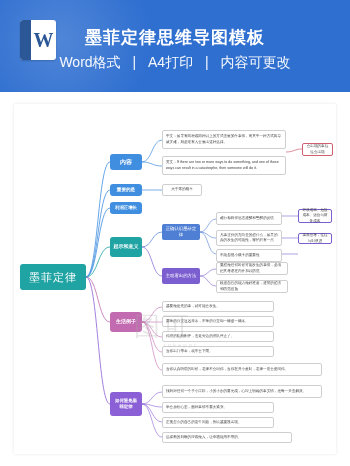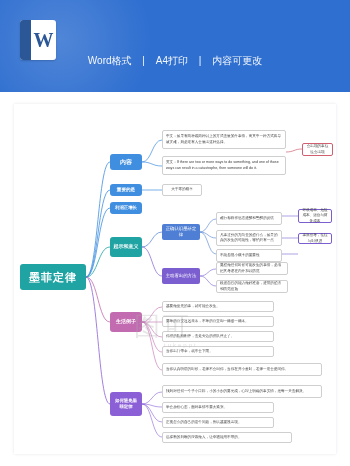--- a/index.html
+++ b/index.html
@@ -36,21 +36,21 @@
     color:#2b5797;font-size:20px;font-weight:bold;
     display:flex;align-items:center;justify-content:center;
     font-family:"Liberation Serif","DejaVu Serif",serif;
   }
   .htitle{
     position:absolute;left:0;top:26px;width:350px;text-align:center;
     color:#ffffff;font-size:17px;font-weight:bold;letter-spacing:1px;
   }
   .hsub{
     position:absolute;left:0;top:54px;width:350px;text-align:center;
-    color:#ffffff;font-size:10px;opacity:.95;
+    color:#ffffff;font-size:14px;opacity:.95;
   }
   .hsub span{display:inline-block;padding:0 4px;}
 
   
   .canvas{
     position:absolute;left:14px;top:104px;width:322px;height:350px;
     background:#ffffff;
     box-shadow:0 0 3px rgba(0,0,0,.10);
     overflow:hidden;
   }
@@ -63,21 +63,21 @@
     line-height:1.45;
     color:#333;
     padding:2px 3px;
     background:#ffffff;
   }
   .node.box{border:0.6px solid #cfcfcf;border-radius:2px;}
   .root{
     position:absolute;left:6px;top:160px;width:66px;height:26px;
     background:#1fa3a3;color:#fff;border-radius:3px;
     display:flex;align-items:center;justify-content:center;
-    font-size:11px;font-weight:bold;letter-spacing:1px;
+    font-size:11px;font-weight:normal;letter-spacing:1px;
   }
   .lvl2{
     font-size:6px;color:#ffffff;border-radius:3px;
     display:flex;align-items:center;justify-content:center;
     text-align:center;font-weight:bold;
   }
   .lvl3{
     font-size:4.4px;color:#ffffff;border-radius:2px;
     display:flex;align-items:center;justify-content:center;
     text-align:center;
@@ -107,20 +107,21 @@
 <div class="page">
 
   <div class="header">
     <div class="glow"></div>
 
     <div class="wordicon">
       <div class="wbar"></div>
       <div class="wletter">W</div>
     </div>
 
+    <div class="htitle">墨菲定律思维导图模板</div>
 
     <div class="hsub">
       <span>Word格式</span>
       <span>|</span>
       <span>A4打印</span>
       <span>|</span>
       <span>内容可更改</span>
     </div>
   </div>
 

